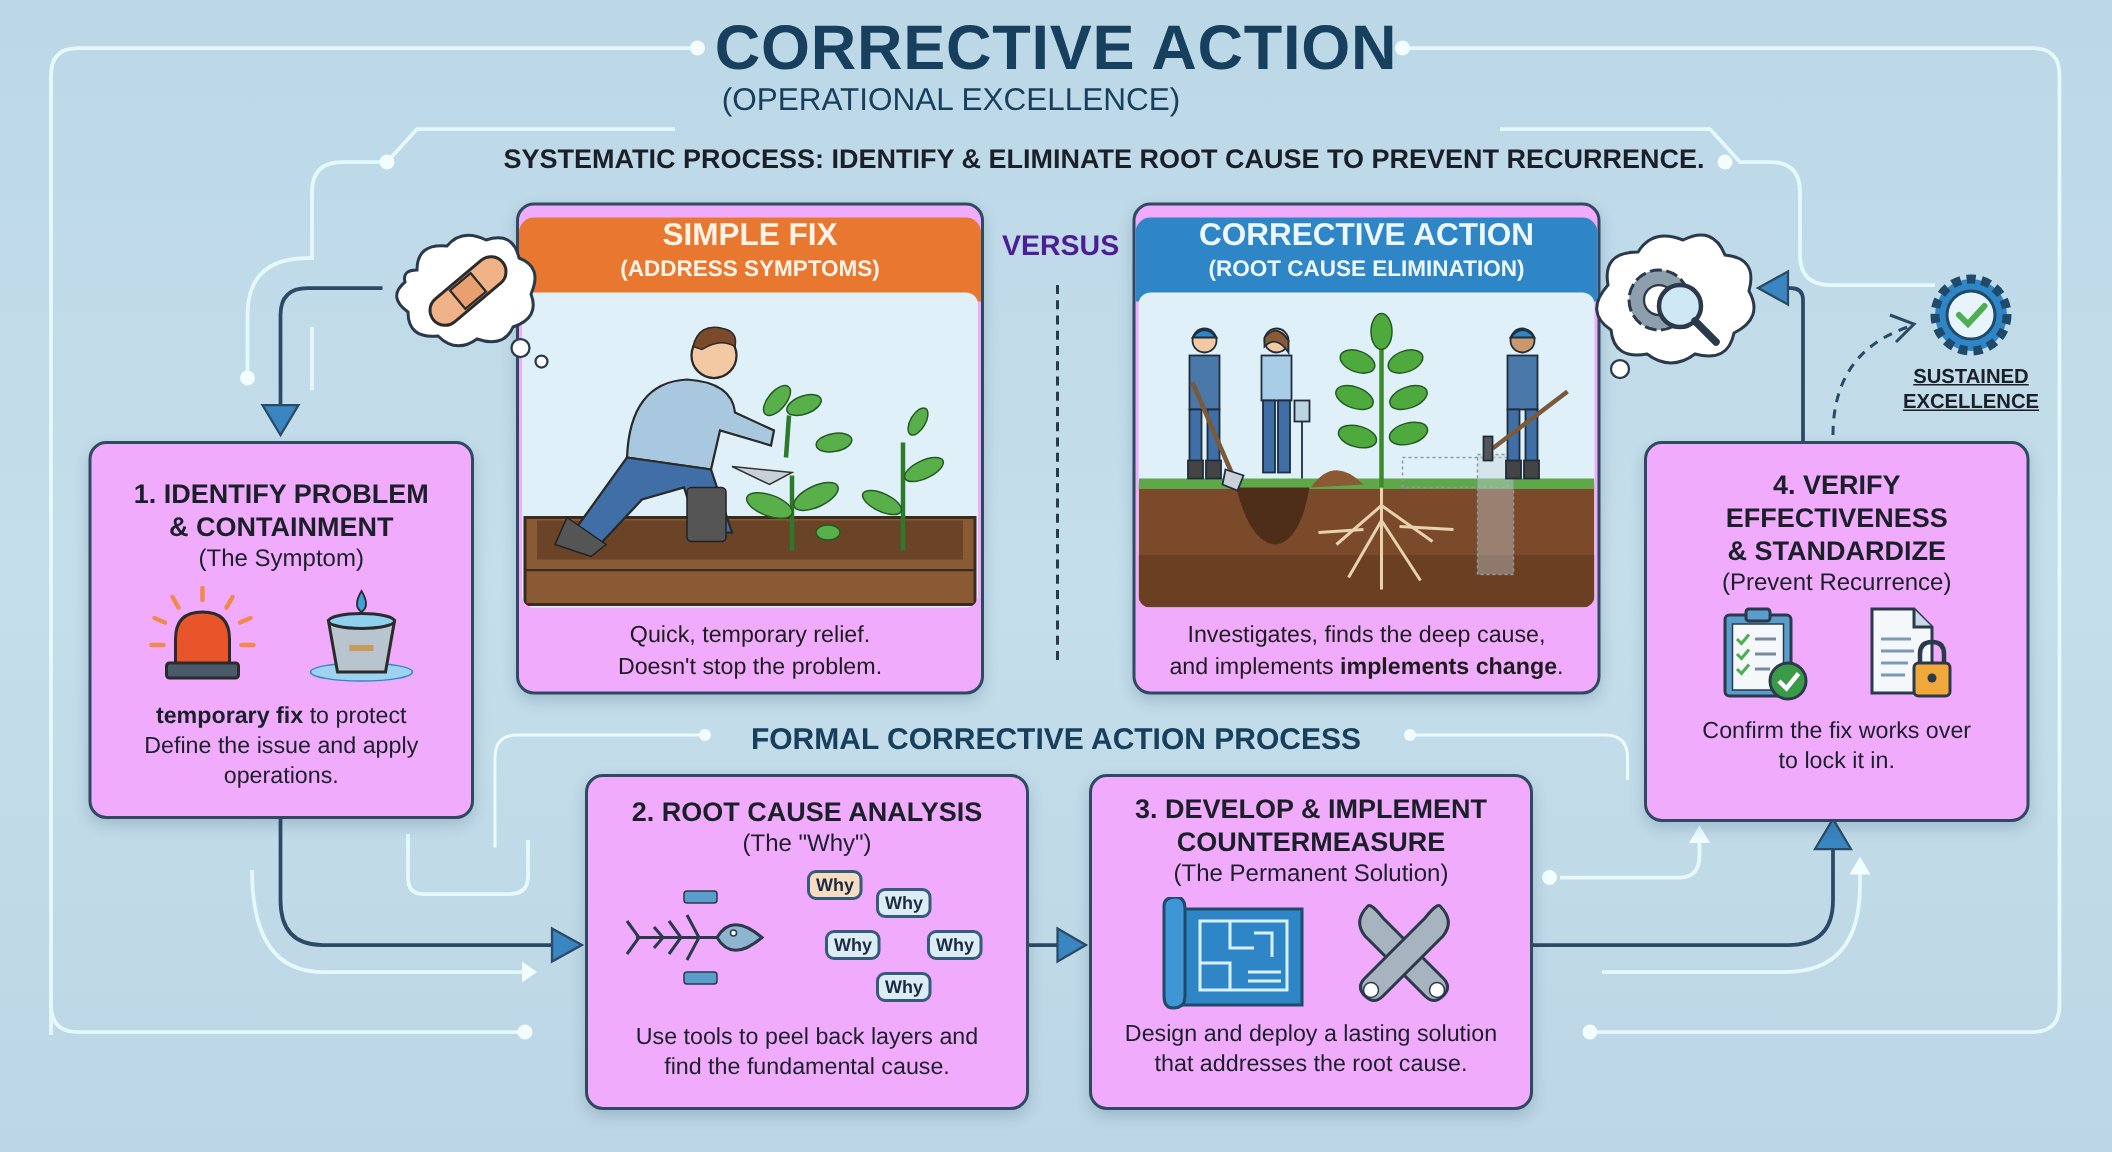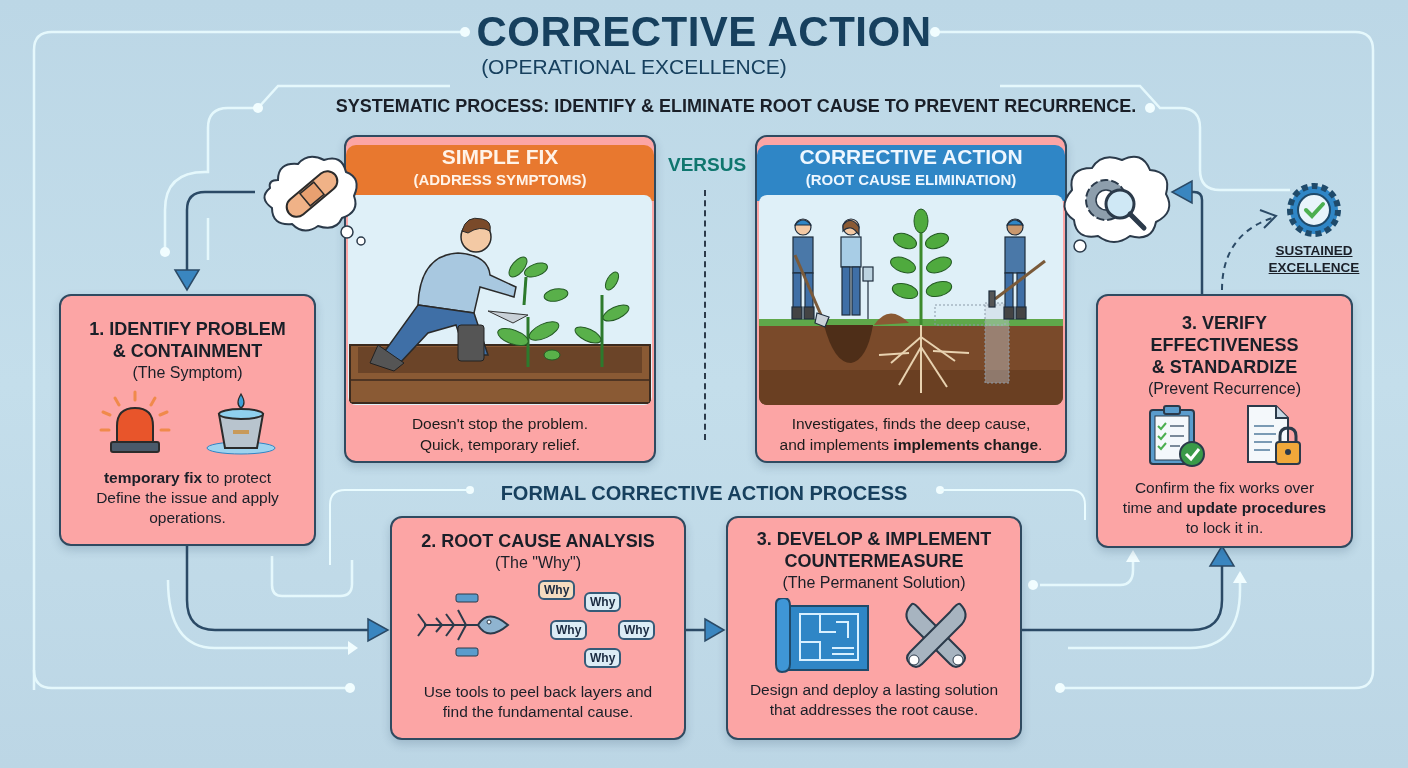--- a/index.html
+++ b/index.html
@@ -2,27 +2,27 @@
 <html><head>
 <meta charset="utf-8">
 <style>
   html,body{margin:0;padding:0;}
   body{width:1408px;height:768px;overflow:hidden;background:linear-gradient(180deg,#bcd7e6 0%,#c4deeb 50%,#bcd6e5 100%);font-family:"Liberation Sans",sans-serif;position:relative;color:#1c2430;}
   .abs{position:absolute;}
   svg.lines{position:absolute;left:0;top:0;width:1408px;height:768px;pointer-events:none;}
   .title{left:0;width:1408px;top:8px;text-align:center;font-weight:bold;font-size:42px;color:#17405e;letter-spacing:0.5px;}
   .subtitle{left:0;width:1268px;top:55px;text-align:center;font-size:21px;color:#17405e;}
   .tagline{left:0;width:1408px;top:96px;text-align:center;font-weight:bold;font-size:18px;color:#1a1f28;padding-left:32px;}
-  .panel{background:#fca5a5;border:2px solid #2f4a60;border-radius:12px;box-shadow:0 4px 10px rgba(30,60,90,0.2);}
+  .panel{background:#f0abfc;border:2px solid #2f4a60;border-radius:12px;box-shadow:0 4px 10px rgba(30,60,90,0.2);}
   .panel-head{color:#fff;text-align:center;border-radius:10px 10px 0 0;}
   .ph-title{font-weight:bold;font-size:21px;margin-top:8px;color:#fff3e8;}
   .ph-sub{font-size:15px;font-weight:bold;margin-top:2px;color:#fff3e8;}
   .scene{position:absolute;border-radius:8px;overflow:hidden;}
   .caption{text-align:center;font-size:15.5px;line-height:21px;color:#1c1c1c;}
-  .versus{font-weight:bold;font-size:19px;color:#0f766e;}
+  .versus{font-weight:bold;font-size:19px;color:#4c1d95;}
   .step-title{font-weight:bold;font-size:18px;text-align:center;line-height:22px;color:#1a1f28;}
   .step-sub{font-size:16px;text-align:center;color:#1a1f28;margin-top:2px;}
   .step-desc{font-size:15.5px;text-align:center;line-height:20px;color:#1a1f28;}
   .formal{left:0;width:1408px;top:482px;text-align:center;font-weight:bold;font-size:20px;color:#17405e;}
   .sustained{font-weight:bold;font-size:13.5px;text-align:center;line-height:17px;color:#1a1f28;}
   b{font-weight:bold;}
   .why{position:absolute;border:2px solid #355b78;border-radius:6px;background:#dcecf5;font-weight:bold;font-size:12px;padding:1px 4px;color:#1a2a40;}
 </style>
 </head>
 <body>
@@ -120,22 +120,22 @@
         <ellipse cx="188" cy="75" rx="12" ry="6" transform="rotate(-20 188 75)"></ellipse>
         <ellipse cx="208" cy="100" rx="12" ry="6" transform="rotate(-10 208 100)"></ellipse>
         <ellipse cx="240" cy="140" rx="14" ry="6" transform="rotate(25 240 140)"></ellipse>
         <ellipse cx="268" cy="118" rx="14" ry="6" transform="rotate(-25 268 118)"></ellipse>
         <ellipse cx="264" cy="86" rx="10" ry="5" transform="rotate(-60 264 86)"></ellipse>
         <ellipse cx="204" cy="160" rx="8" ry="5"></ellipse>
       </g>
     </svg>
   </div>
   <div class="abs caption" style="left:0;top:276px;width:308px;">
+    <div>Quick, temporary relief.</div>
     <div>Doesn't stop the problem.</div>
-    <div>Quick, temporary relief.</div>
   </div>
 </div>
 
 <div class="abs versus" style="left:668px;top:154px;">VERSUS</div>
 <div class="abs" style="left:704px;top:190px;height:250px;border-left:2px dashed #2b3a4a;"></div>
 
 <div class="abs panel" style="left:755px;top:135px;width:308px;height:324px;">
   <div class="panel-head" style="background:#2f86c6;height:56px;">
     <div class="ph-title" style="color:#eef7ff;">CORRECTIVE ACTION</div>
     <div class="ph-sub" style="color:#eef7ff;">(ROOT CAUSE ELIMINATION)</div>
@@ -339,21 +339,21 @@
     </svg>
   </div>
   <div class="step-desc" style="margin-top:2px;">
     <div>Design and deploy a lasting solution</div>
     <div>that addresses the root cause.</div>
   </div>
 </div>
 
 <div class="abs panel" style="left:1096px;top:294px;width:253px;height:250px;">
   <div class="step-title" style="margin-top:16px;">
-    <div>3. VERIFY</div>
+    <div>4. VERIFY</div>
     <div>EFFECTIVENESS</div>
     <div>&amp; STANDARDIZE</div>
   </div>
   <div class="step-sub">(Prevent Recurrence)</div>
   <div style="display:flex;justify-content:center;gap:34px;margin-top:6px;height:66px;">
     <svg width="62" height="64" viewBox="0 0 62 64">
       <rect x="4" y="6" width="44" height="54" rx="3" fill="#5a9ccc" stroke="#2b3a4a" stroke-width="2"></rect>
       <rect x="9" y="12" width="34" height="44" fill="#f4f8fb" stroke="#2b3a4a"></rect>
       <rect x="18" y="2" width="16" height="8" rx="2" fill="#5a9ccc" stroke="#2b3a4a" stroke-width="2"></rect>
       <g stroke="#4caf50" stroke-width="2" fill="none">
@@ -378,16 +378,15 @@
           <line x1="12" y1="38" x2="30" y2="38"></line>
           <line x1="12" y1="46" x2="28" y2="46"></line>
         </g>
       <path d="M38 38 L38 32 Q38 24 46 24 Q54 24 54 32 L54 38" fill="none" stroke="#2b3a4a" stroke-width="3"></path>
       <rect x="34" y="38" width="24" height="22" rx="3" fill="#f0a83a" stroke="#2b3a4a" stroke-width="2"></rect>
       <circle cx="46" cy="48" r="3" fill="#2b3a4a"></circle>
     </svg>
   </div>
   <div class="step-desc" style="margin-top:8px;">
     <div>Confirm the fix works over</div>
-    <div><span>time and </span><b>update procedures</b></div>
     <div>to lock it in.</div>
   </div>
 </div>
 
 </body></html>

